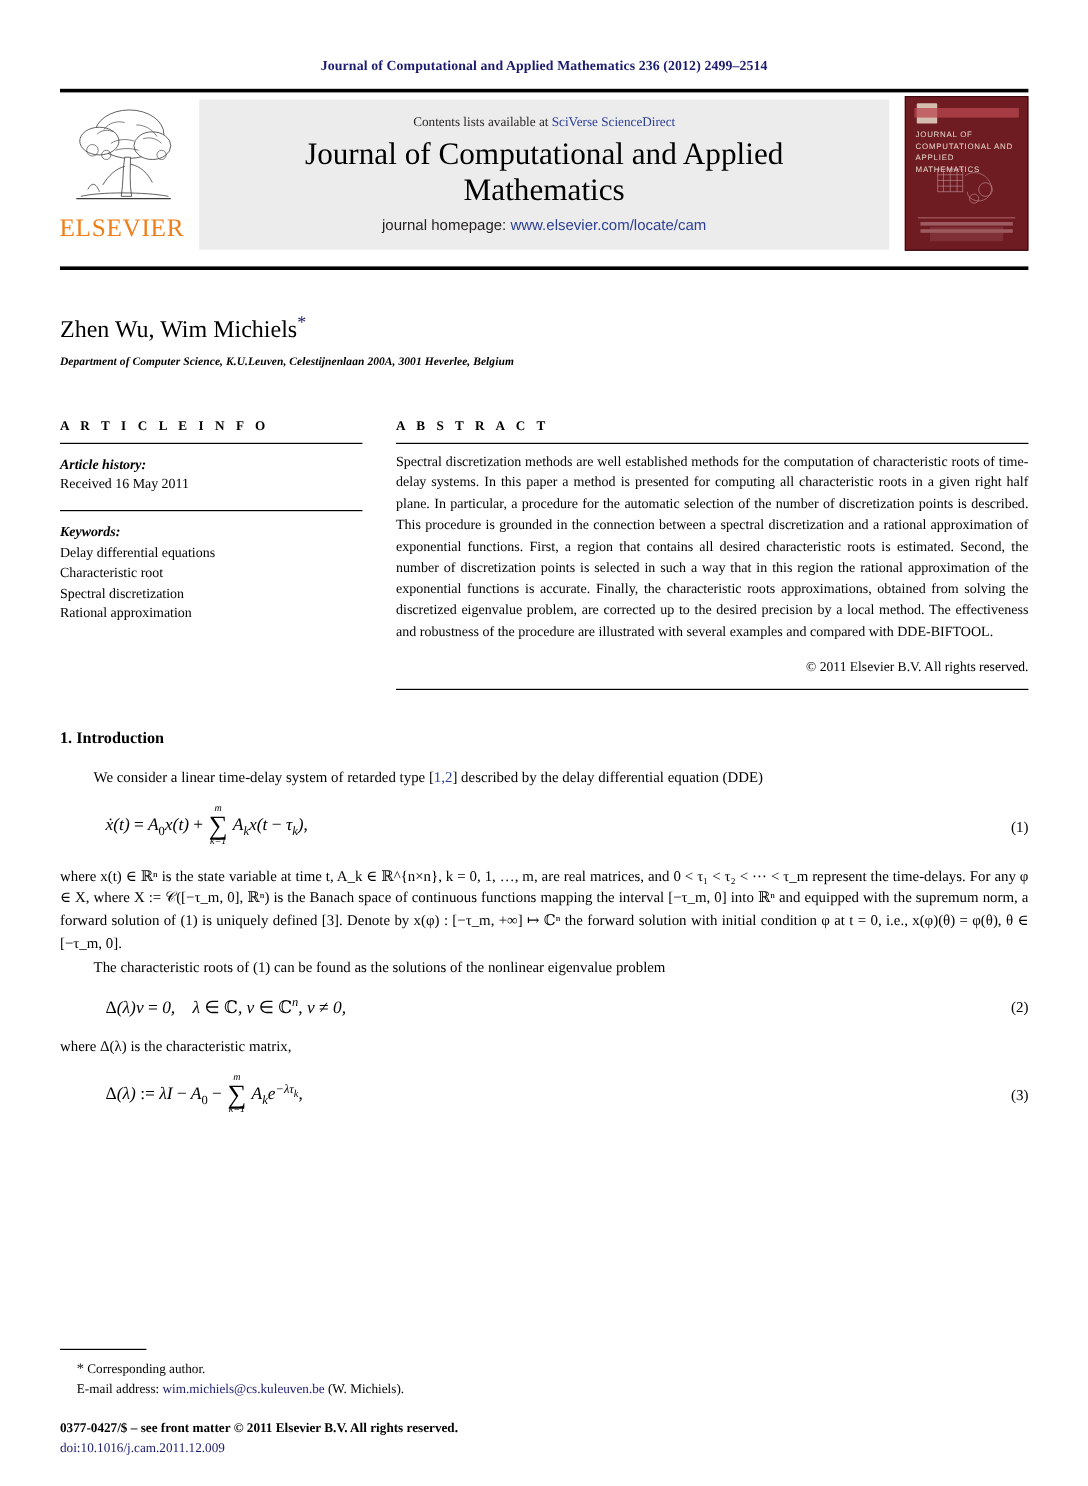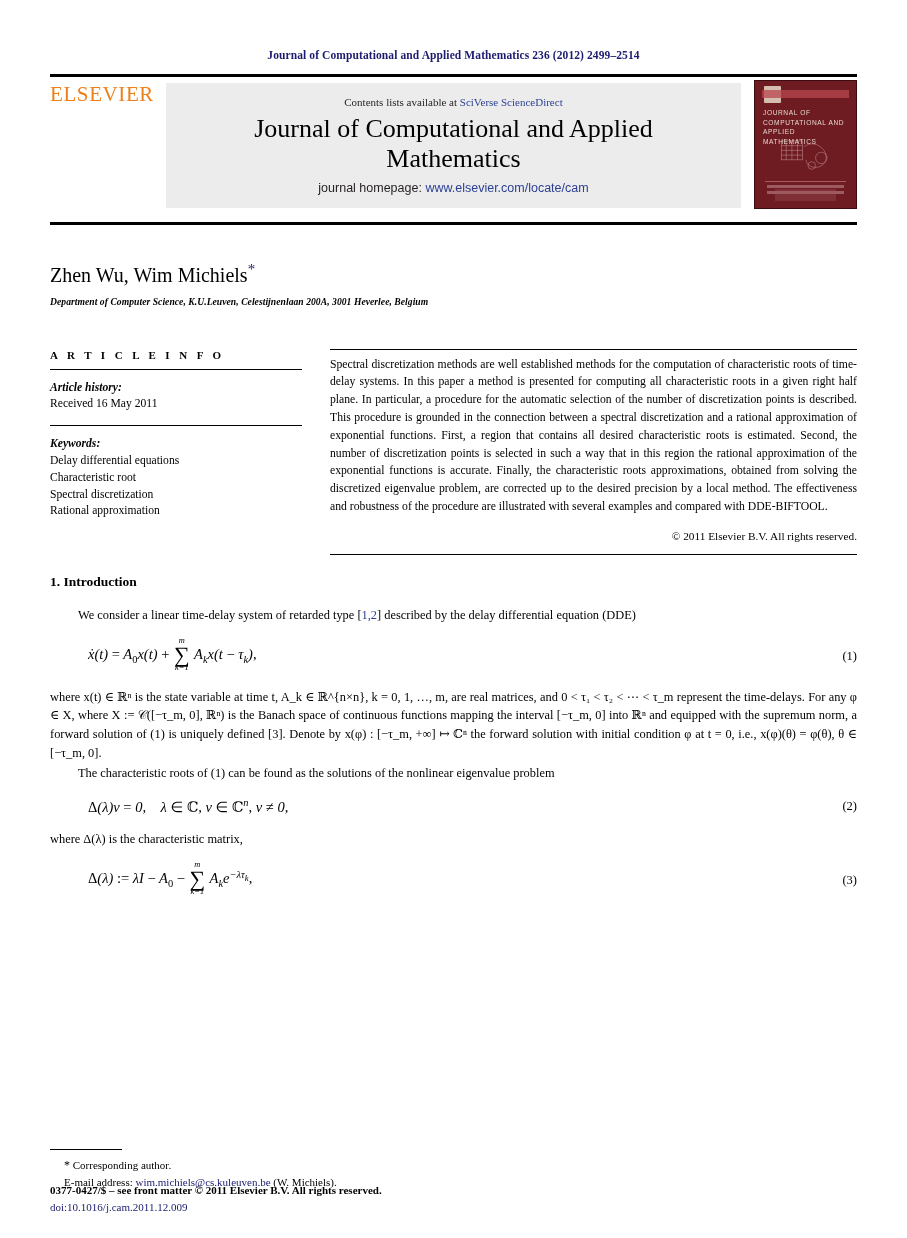--- a/index.html
+++ b/index.html
@@ -40,21 +40,22 @@
     border-top: 3px solid #000;
     display: flex;
     align-items: stretch;
     height: 137px;
   }
   .elsevier-logo {
     width: 103px;
     flex: none;
     padding-top: 6px;
     display: flex;
-    flex-direction: row;
+    flex-direction: column;
+    align-items: center;
     justify-content: flex-start;
   }
   .tree-box { width: 96px; height: 96px; }
   .elsevier-word {
     color: #ef7f1a;
     font-family: "Liberation Serif", serif;
     font-size: 21px;
     letter-spacing: .6px;
     line-height: 1;
     margin-top: 1px;
@@ -201,21 +202,21 @@
   }
   .copyright {
     text-align: right;
     font-size: 11.3px;
     margin-top: 14px;
   }
   .abs-bottom-rule { border-top: 1.6px solid #000; margin-top: 12px; }
 
   
   .body-sec {
-    margin-top: 19px;
+    margin-top: 32px;
   }
   .sec-title {
     font-size: 13.5px;
     font-weight: bold;
     margin: 0 0 16px 0;
   }
   .para {
     font-size: 12.4px;
     line-height: 1.5;
     text-align: justify;
@@ -259,21 +260,21 @@
   .up { vertical-align: super; font-size: .72em; }
   .dn { vertical-align: sub; font-size: .72em; }
   .rm { font-style: normal; }
   .bb { font-style: normal; font-family: "DejaVu Serif", serif; }
 
   
   .footnotes {
     position: absolute;
     left: 50px;
     right: 50px;
-    bottom: 48px;
+    bottom: 72px;
   }
   .fn-rule {
     width: 72px;
     border-top: 1.4px solid #000;
     margin-bottom: 6px;
   }
   .fn-line {
     font-size: 11px;
     line-height: 1.5;
     margin-left: 14px;
@@ -389,20 +390,21 @@
       <div class="info-group">
         <div class="lbl">Keywords:</div>
         <div>Delay differential equations</div>
         <div>Characteristic root</div>
         <div>Spectral discretization</div>
         <div>Rational approximation</div>
       </div>
     </div>
 
     <div class="col-abstract">
+      <div class="sec-head">A B S T R A C T</div>
       <div class="thin-rule"></div>
       <div class="abstract-body">Spectral discretization methods are well established methods for the computation of characteristic roots of time-delay systems. In this paper a method is presented for computing all characteristic roots in a given right half plane. In particular, a procedure for the automatic selection of the number of discretization points is described. This procedure is grounded in the connection between a spectral discretization and a rational approximation of exponential functions. First, a region that contains all desired characteristic roots is estimated. Second, the number of discretization points is selected in such a way that in this region the rational approximation of the exponential functions is accurate. Finally, the characteristic roots approximations, obtained from solving the discretized eigenvalue problem, are corrected up to the desired precision by a local method. The effectiveness and robustness of the procedure are illustrated with several examples and compared with DDE-BIFTOOL.</div>
       <div class="copyright">© 2011 Elsevier B.V. All rights reserved.</div>
       <div class="abs-bottom-rule"></div>
     </div>
   </div>
 
   <div class="body-sec">
     <div class="sec-title">1. Introduction</div>
 

